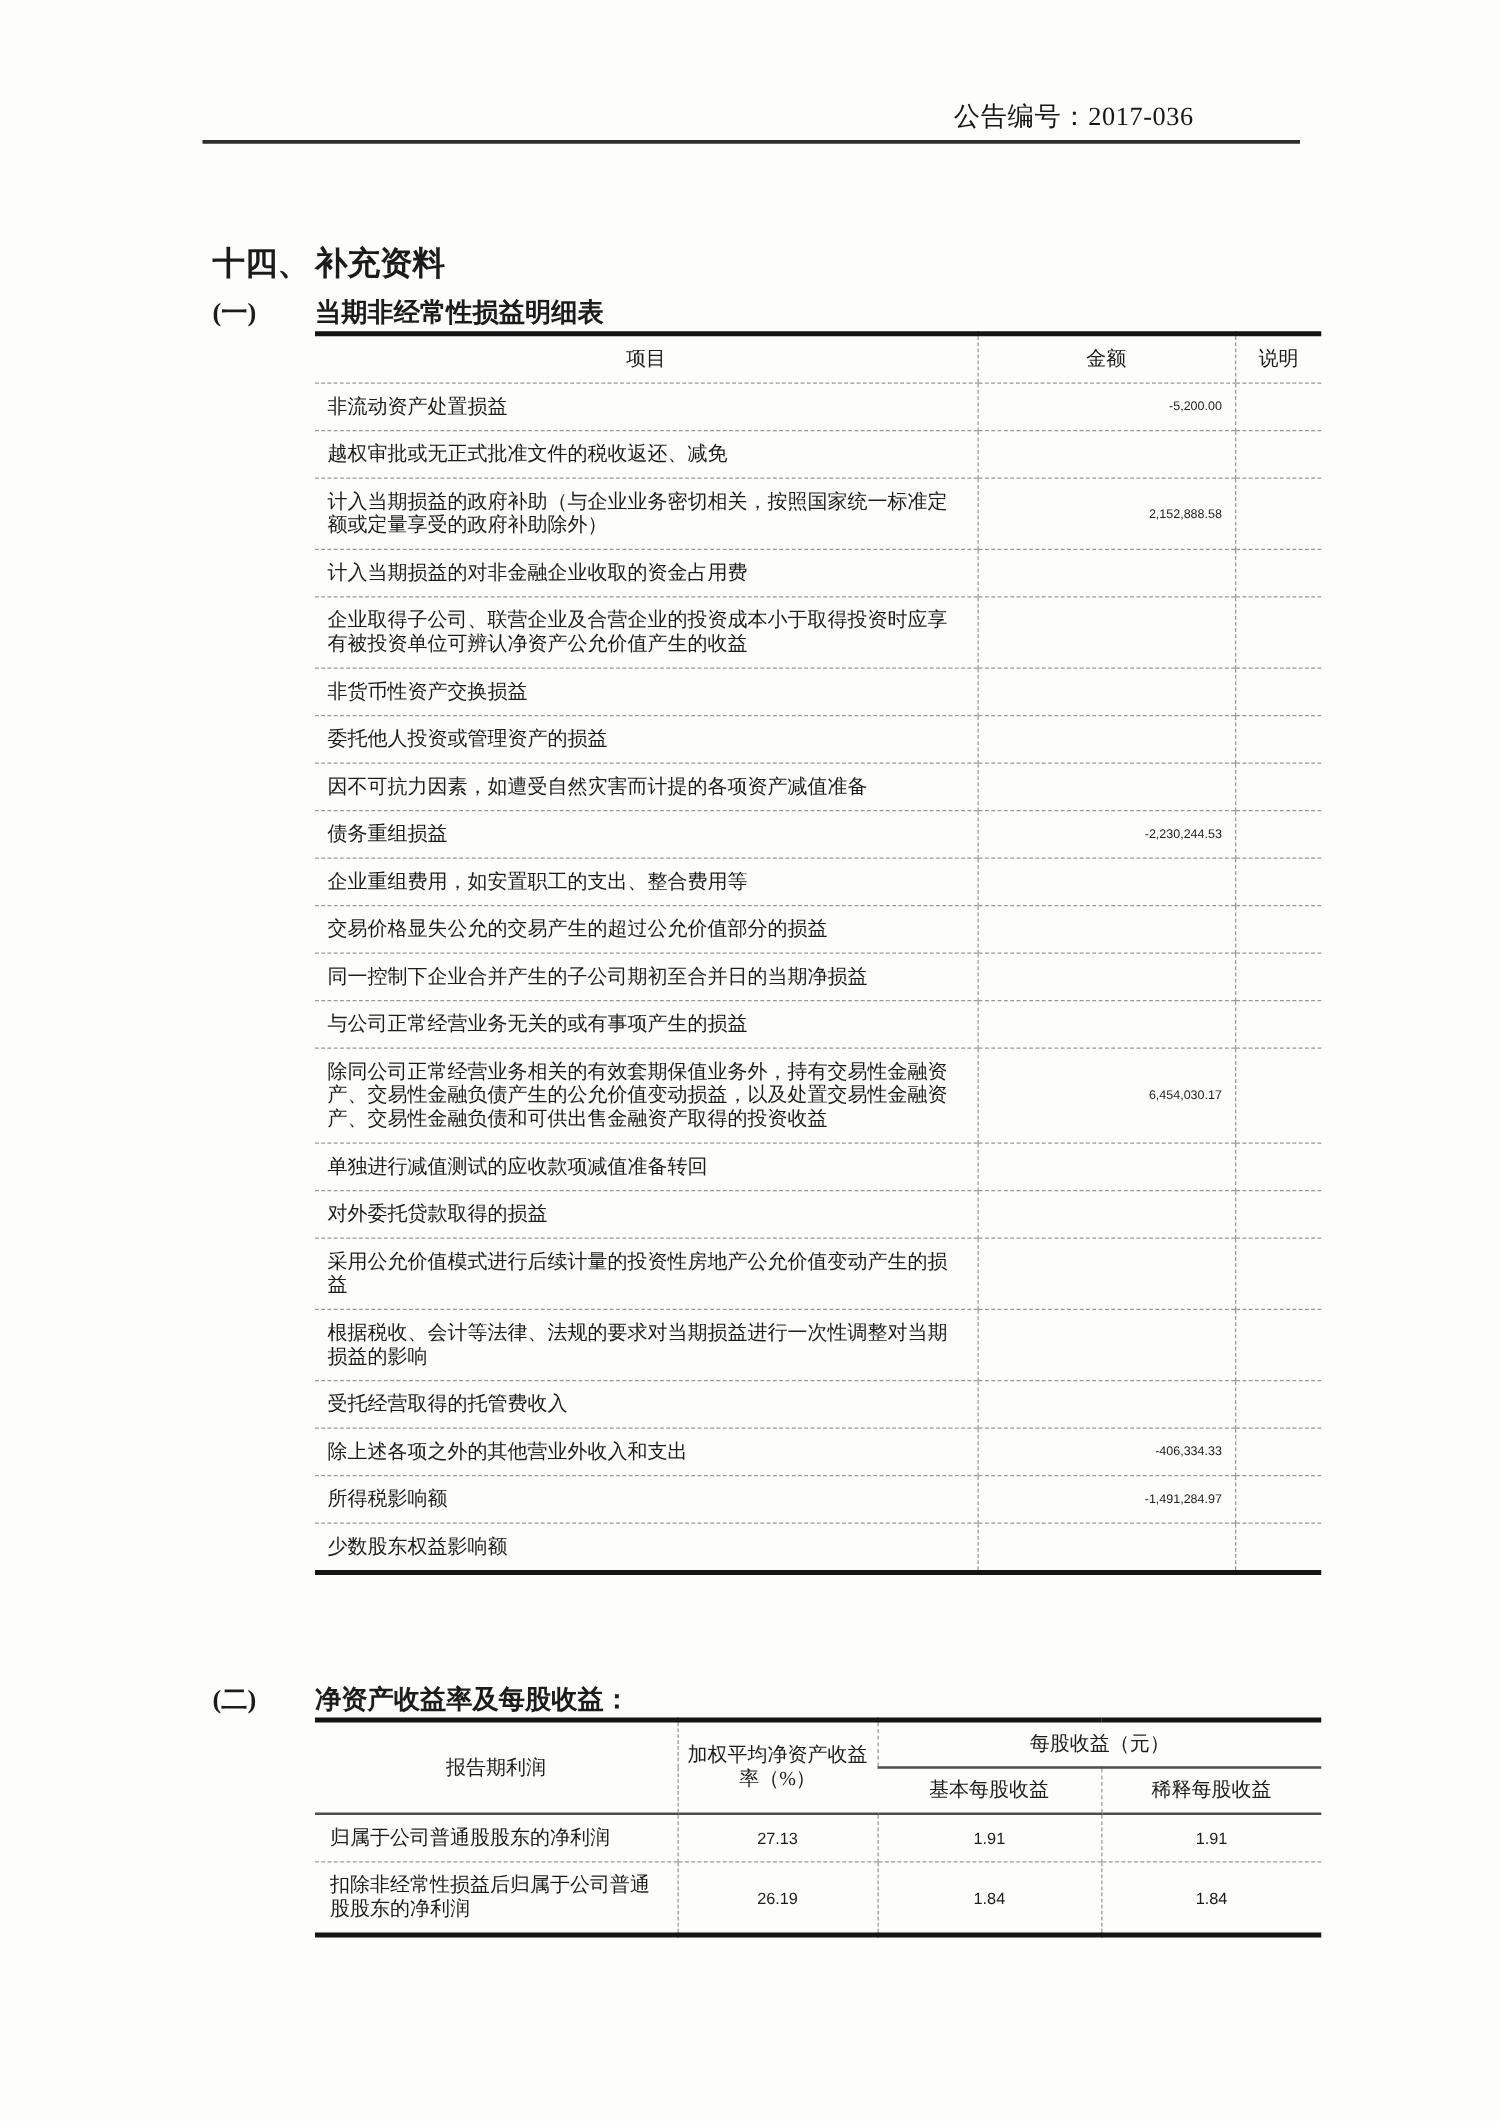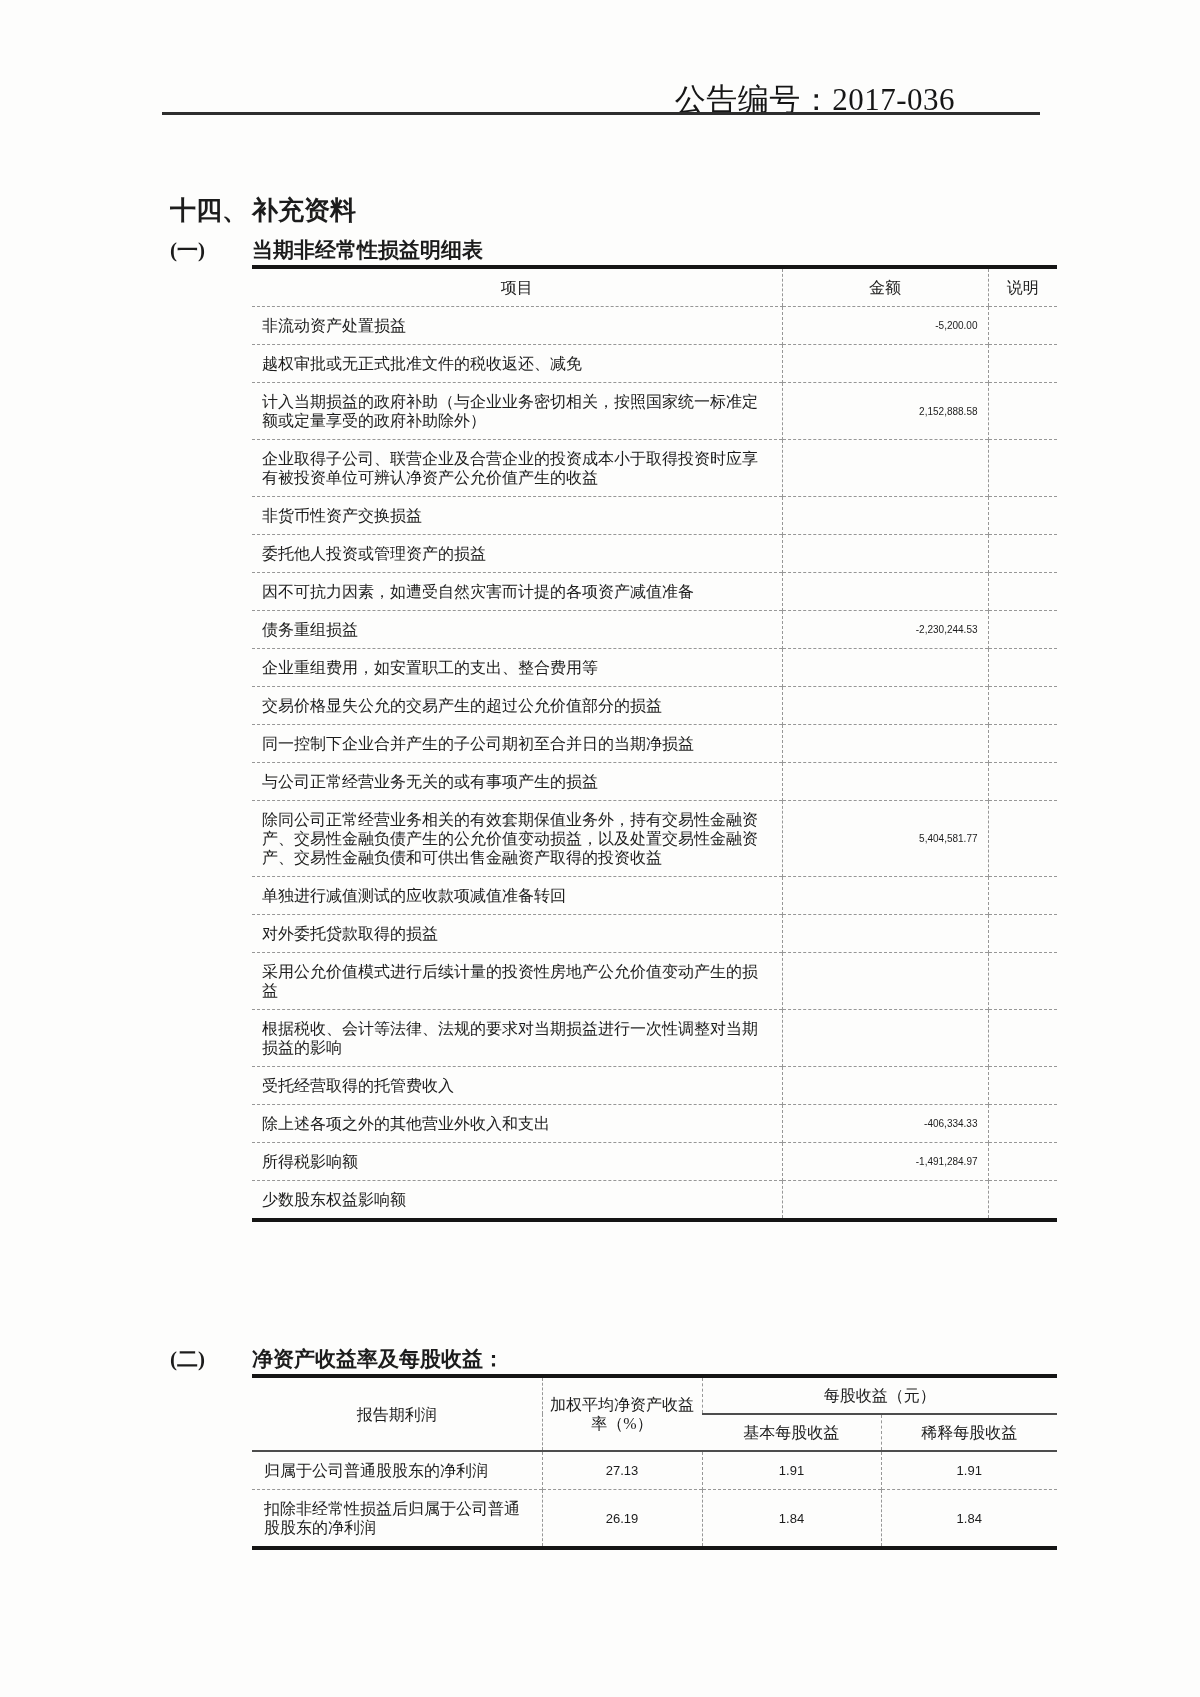--- a/index.html
+++ b/index.html
@@ -7,21 +7,21 @@
     position:relative;
     width:1200px;height:1697px;
     background:#fdfdfc;
     font-family:"Liberation Serif","DejaVu Serif",serif;
     color:#1c1c1c;
     overflow:hidden;
   }
   
   .announce{
     position:absolute;top:79px;right:245px;
-    font-size:31px;letter-spacing:.5px;
+    font-size:21px;letter-spacing:.5px;
     color:#161616;
   }
   .hrule{
     position:absolute;top:112px;left:162px;width:878px;height:3px;
     background:#2e2e2e;
   }
   
   .sec{position:absolute;left:170px;display:flex;align-items:flex-start;}
   .sec .num{width:82px;font-weight:bold;flex:0 0 82px;}
   .sec .ttl{font-weight:bold;white-space:nowrap;}
@@ -110,20 +110,25 @@
           <td class="c-item">越权审批或无正式批准文件的税收返还、减免</td>
           <td class="c-amount"></td>
           <td class="c-note"></td>
         </tr>
         <tr>
           <td class="c-item">计入当期损益的政府补助（与企业业务密切相关，按照国家统一标准定额或定量享受的政府补助除外）</td>
           <td class="c-amount">2,152,888.58</td>
           <td class="c-note"></td>
         </tr>
         <tr>
+          <td class="c-item">计入当期损益的对非金融企业收取的资金占用费</td>
+          <td class="c-amount"></td>
+          <td class="c-note"></td>
+        </tr>
+        <tr>
           <td class="c-item">企业取得子公司、联营企业及合营企业的投资成本小于取得投资时应享有被投资单位可辨认净资产公允价值产生的收益</td>
           <td class="c-amount"></td>
           <td class="c-note"></td>
         </tr>
         <tr>
           <td class="c-item">非货币性资产交换损益</td>
           <td class="c-amount"></td>
           <td class="c-note"></td>
         </tr>
         <tr>
@@ -156,21 +161,21 @@
           <td class="c-amount"></td>
           <td class="c-note"></td>
         </tr>
         <tr>
           <td class="c-item">与公司正常经营业务无关的或有事项产生的损益</td>
           <td class="c-amount"></td>
           <td class="c-note"></td>
         </tr>
         <tr>
           <td class="c-item">除同公司正常经营业务相关的有效套期保值业务外，持有交易性金融资产、交易性金融负债产生的公允价值变动损益，以及处置交易性金融资产、交易性金融负债和可供出售金融资产取得的投资收益</td>
-          <td class="c-amount">5,404,581.77</td>
+          <td class="c-amount">6,454,030.17</td>
           <td class="c-note"></td>
         </tr>
         <tr>
           <td class="c-item">单独进行减值测试的应收款项减值准备转回</td>
           <td class="c-amount"></td>
           <td class="c-note"></td>
         </tr>
         <tr>
           <td class="c-item">对外委托贷款取得的损益</td>
           <td class="c-amount"></td>

